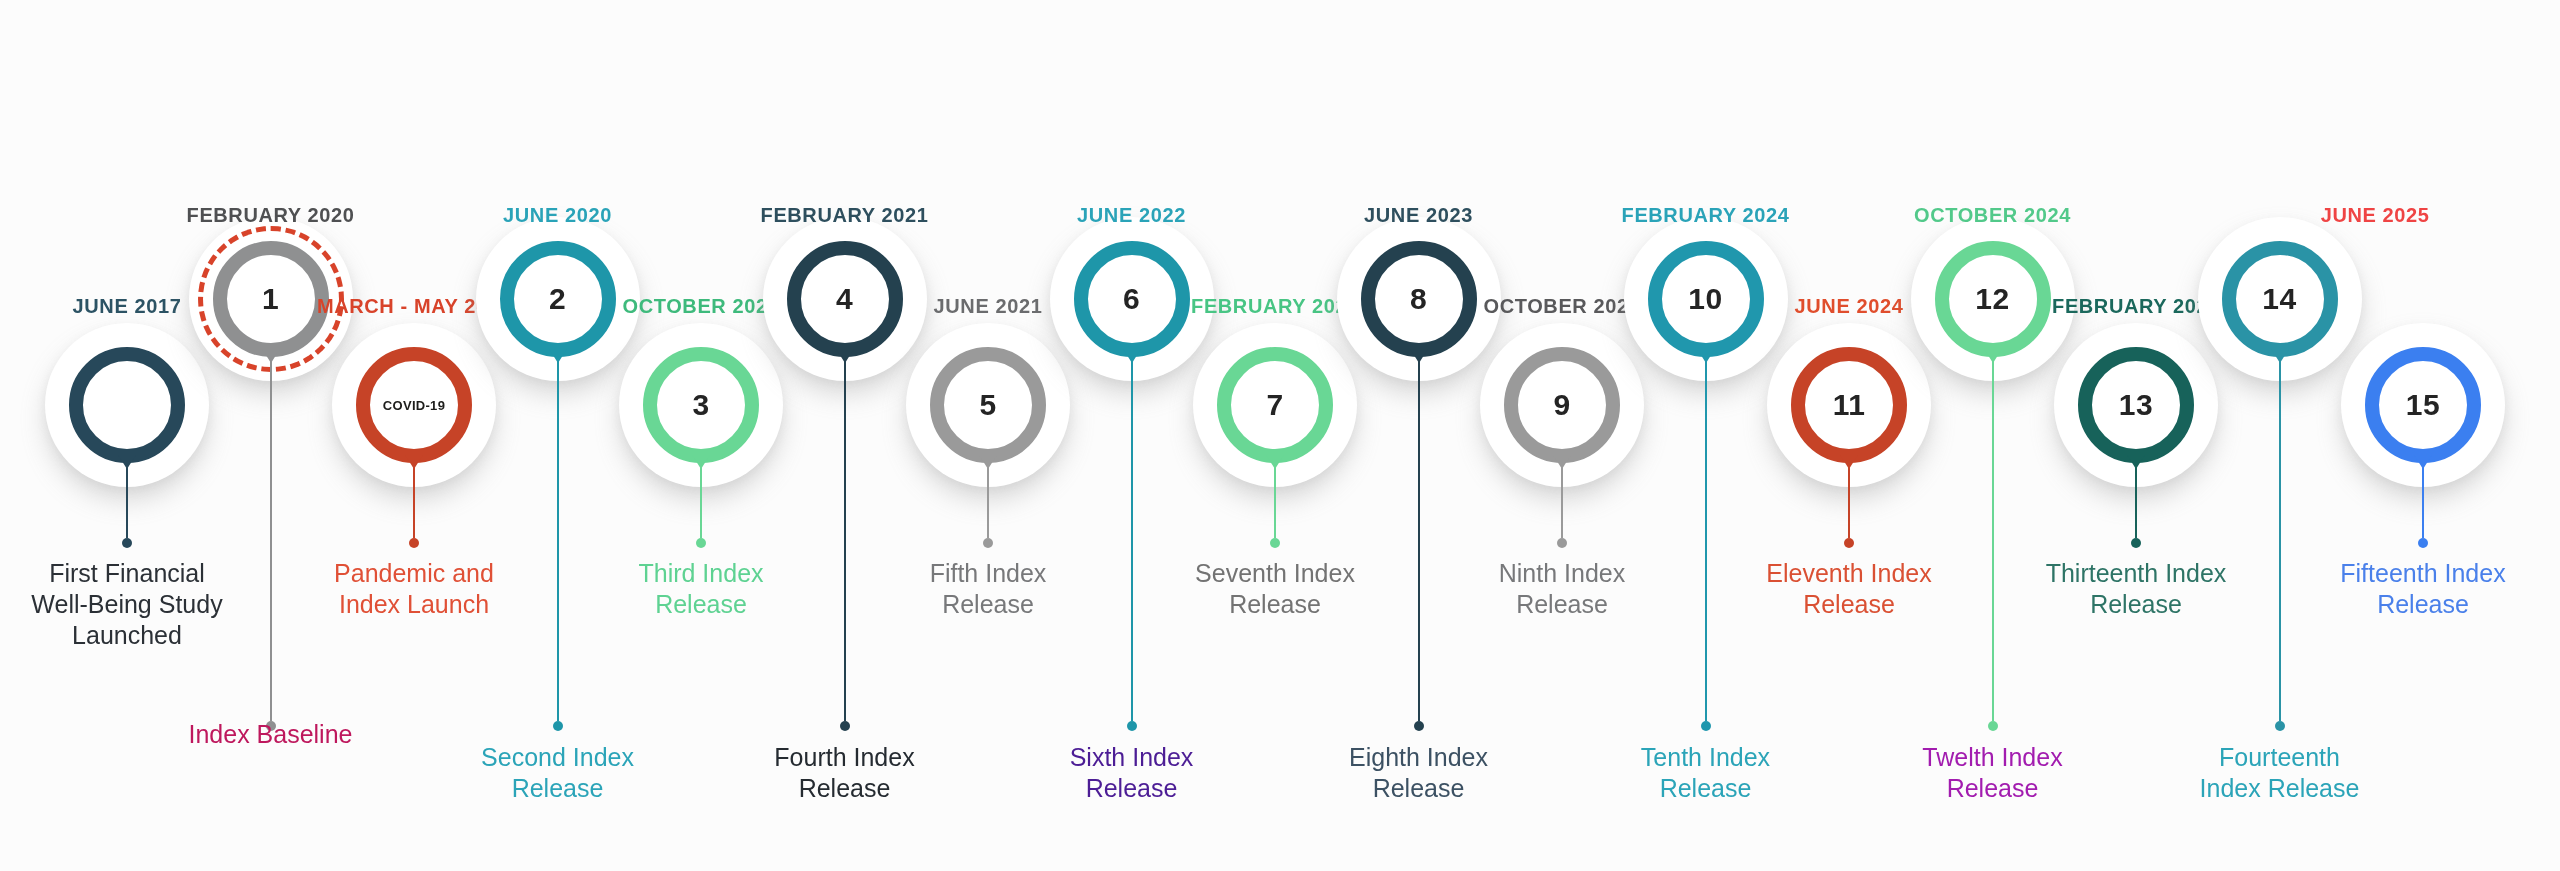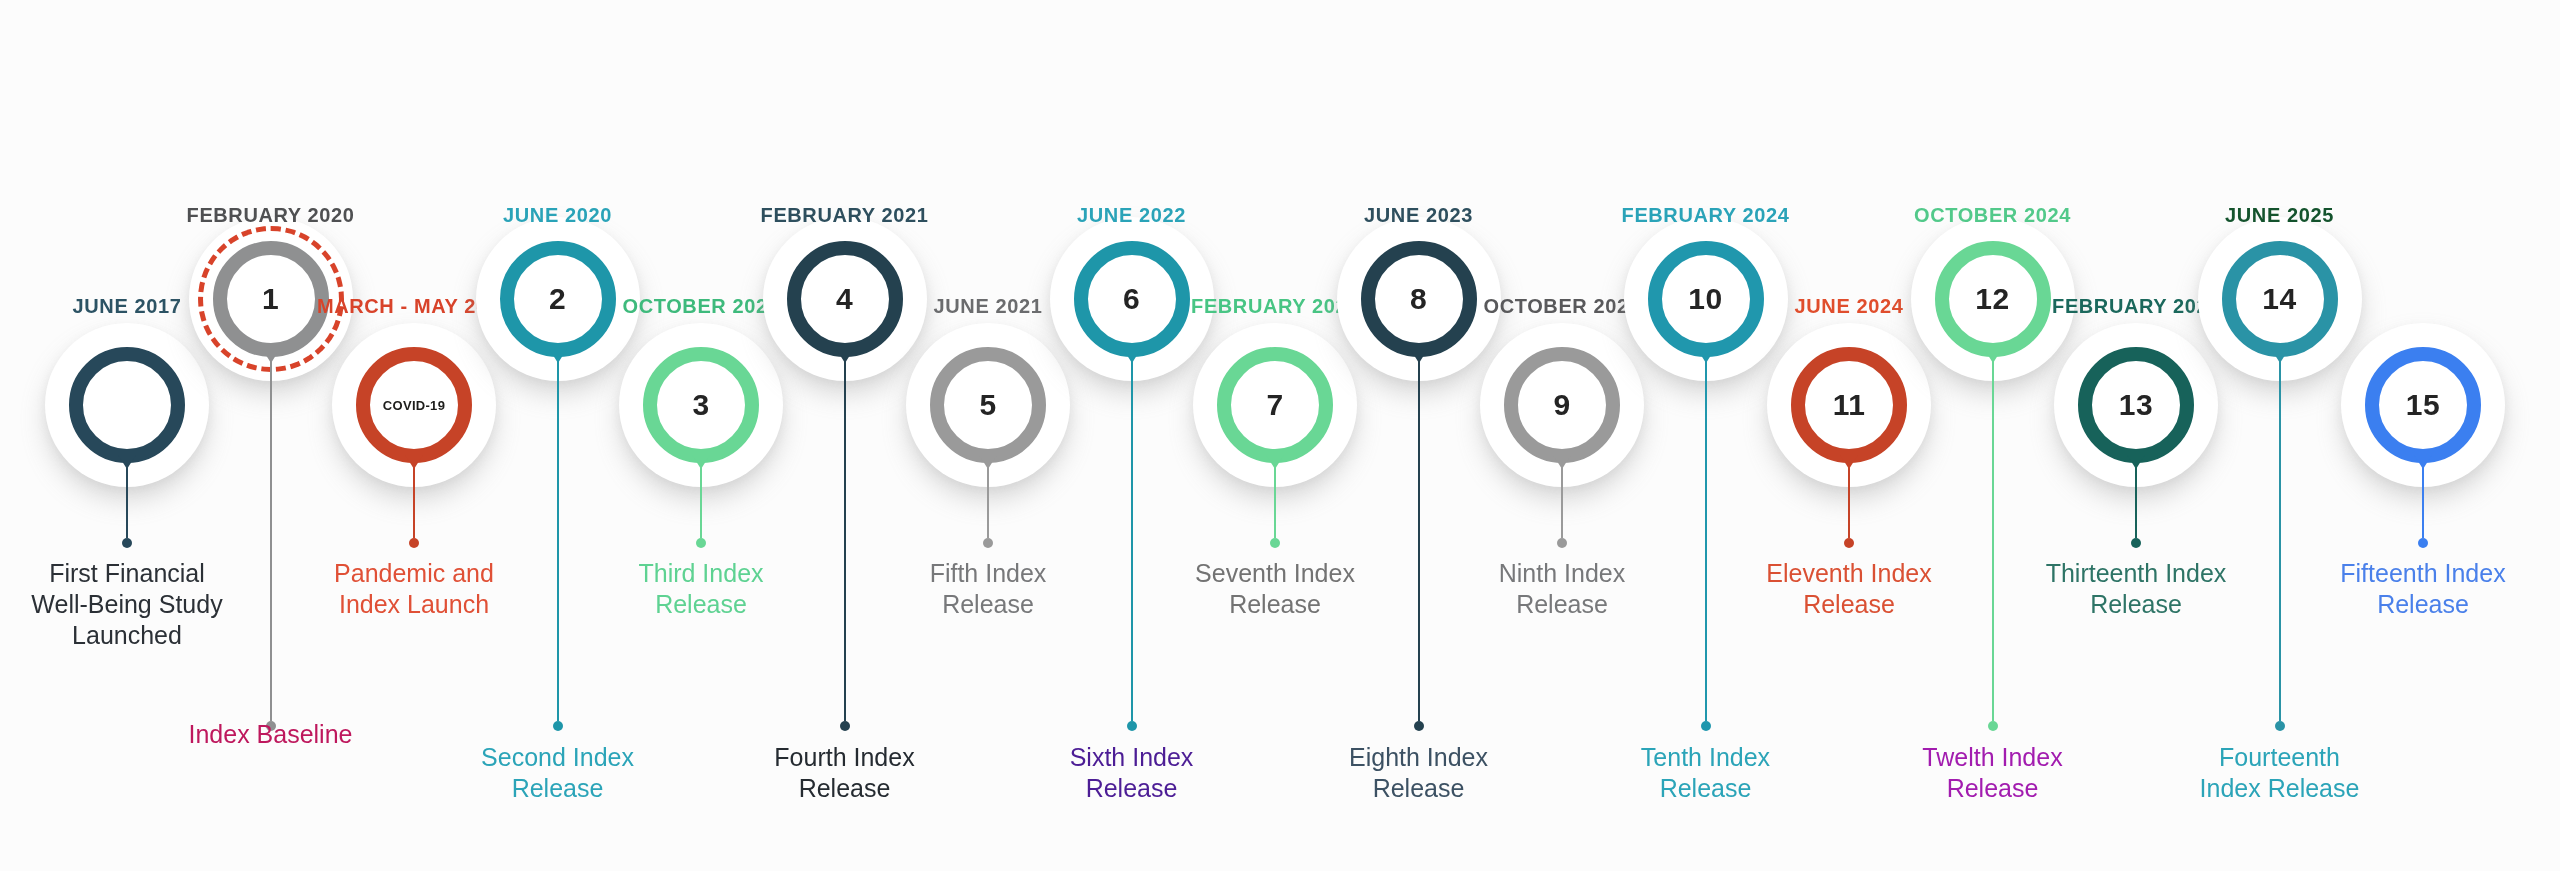--- a/index.html
+++ b/index.html
@@ -245,21 +245,21 @@
 Release</div>
       </div>
       <div class="node" style="left: 2279.5px; top: 299px;">
         <div class="halo"></div>
         <div class="ring" style="border-color: rgb(42, 147, 166);">
           <span class="ring-number">14</span>
         </div>
         <div class="tail" style="border-top-color: rgb(42, 147, 166);"></div>
         <div class="stem" style="background: rgb(42, 147, 166); height: 360px;"></div>
         <div class="dot" style="background: rgb(42, 147, 166); top: 422px;"></div>
-        <div class="date date-top" style="color: #14532d;">JUNE 2025</div>
+        <div class="date date-top" style="color: #ef4444; text-align: right;">JUNE 2025</div>
         <div class="label" style="color: rgb(43, 164, 184); top: 443px;">Fourteenth
 Index Release</div>
       </div>
       <div class="node" style="left: 2423px; top: 405px;">
         <div class="halo"></div>
         <div class="ring" style="border-color: rgb(59, 127, 240);">
           <span class="ring-number">15</span>
         </div>
         <div class="tail" style="border-top-color: rgb(59, 127, 240);"></div>
         <div class="stem" style="background: rgb(59, 127, 240); height: 71px;"></div>

